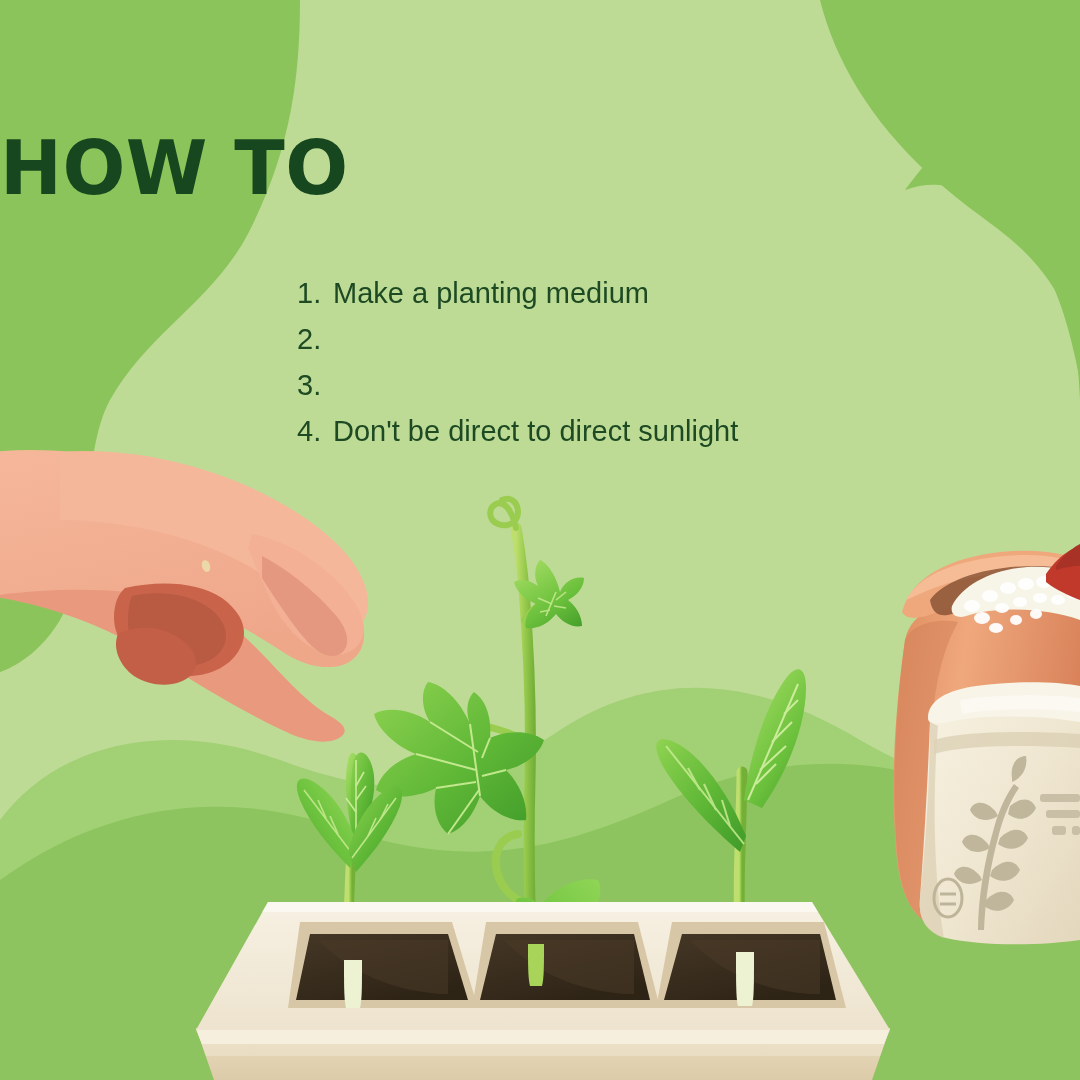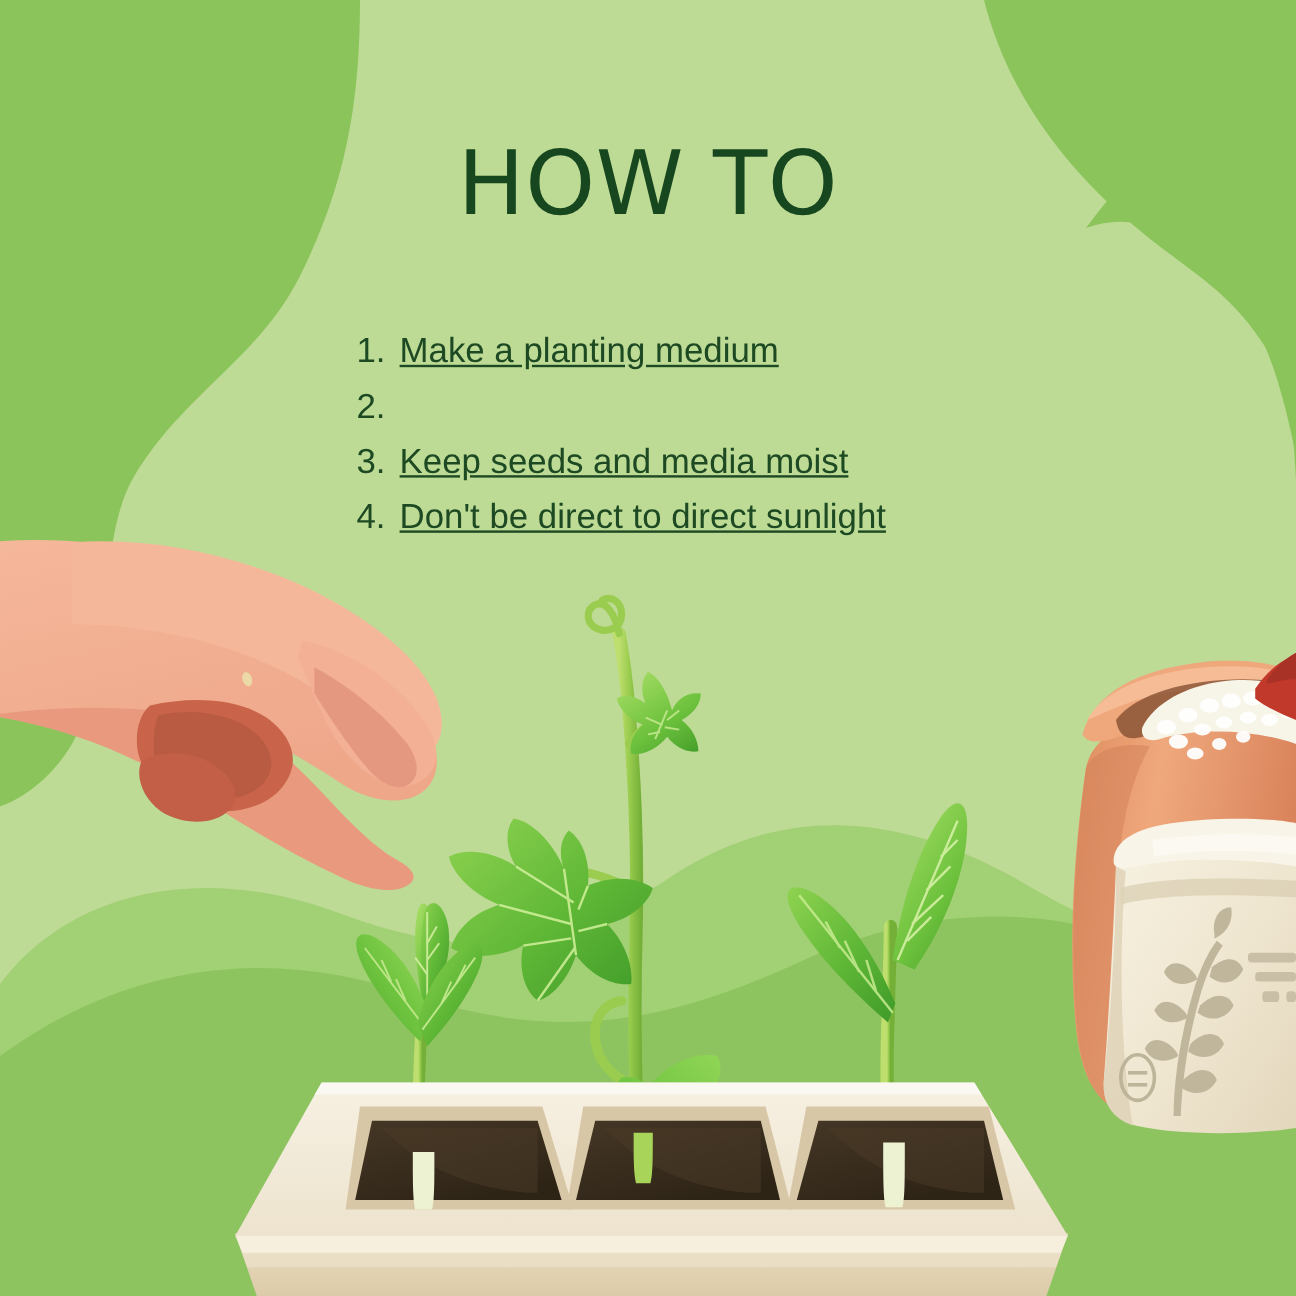--- a/index.html
+++ b/index.html
@@ -24,25 +24,24 @@
   }
   .text-layer {
     position: absolute;
     inset: 0;
     z-index: 5;
   }
   #title {
     position: absolute;
     left: 0;
     right: 0;
-    top: 62px;
-    text-align: center;
+    top: 77px;
     color: #17471E;
     font-family: "DejaVu Sans", sans-serif;
-    font-weight: 400;
+    font-weight: 700;
     font-size: 74px;
     line-height: 1.12;
     letter-spacing: 0.5px;
     text-transform: uppercase;
   }
   #title .tline { display: block; }
   #steps {
     position: absolute;
     left: 297px;
     top: 270px;
@@ -53,21 +52,21 @@
   }
   .step-row {
     display: flex;
     align-items: baseline;
     white-space: nowrap;
   }
   .step-num {
     width: 36px;
     flex: 0 0 36px;
   }
-  .step-text { flex: 0 1 auto; text-decoration: underline; }
+  .step-text { flex: 0 1 auto; }
 </style>
 </head>
 <body>
 
 <div id="poster">
 
   <svg id="art" viewBox="0 0 1080 1080" aria-hidden="true">
     <defs>
       <linearGradient id="leafA" x1="0" y1="0" x2="1" y2="1">
         <stop offset="0%" stop-color="#8FD351"></stop>
@@ -416,21 +415,20 @@
     <ol id="steps" style="list-style:none;margin:0;padding:0;">
       <li class="step-row">
         <span class="step-num">1.</span>
         <span class="step-text">Make a planting medium</span>
       </li>
       <li class="step-row">
         <span class="step-num">2.</span>
       </li>
       <li class="step-row">
         <span class="step-num">3.</span>
-        <span class="step-text">Keep seeds and media moist</span>
       </li>
       <li class="step-row">
         <span class="step-num">4.</span>
         <span class="step-text">Don't be direct to direct sunlight</span>
       </li>
     </ol>
   </div>
 
 </div>
 

